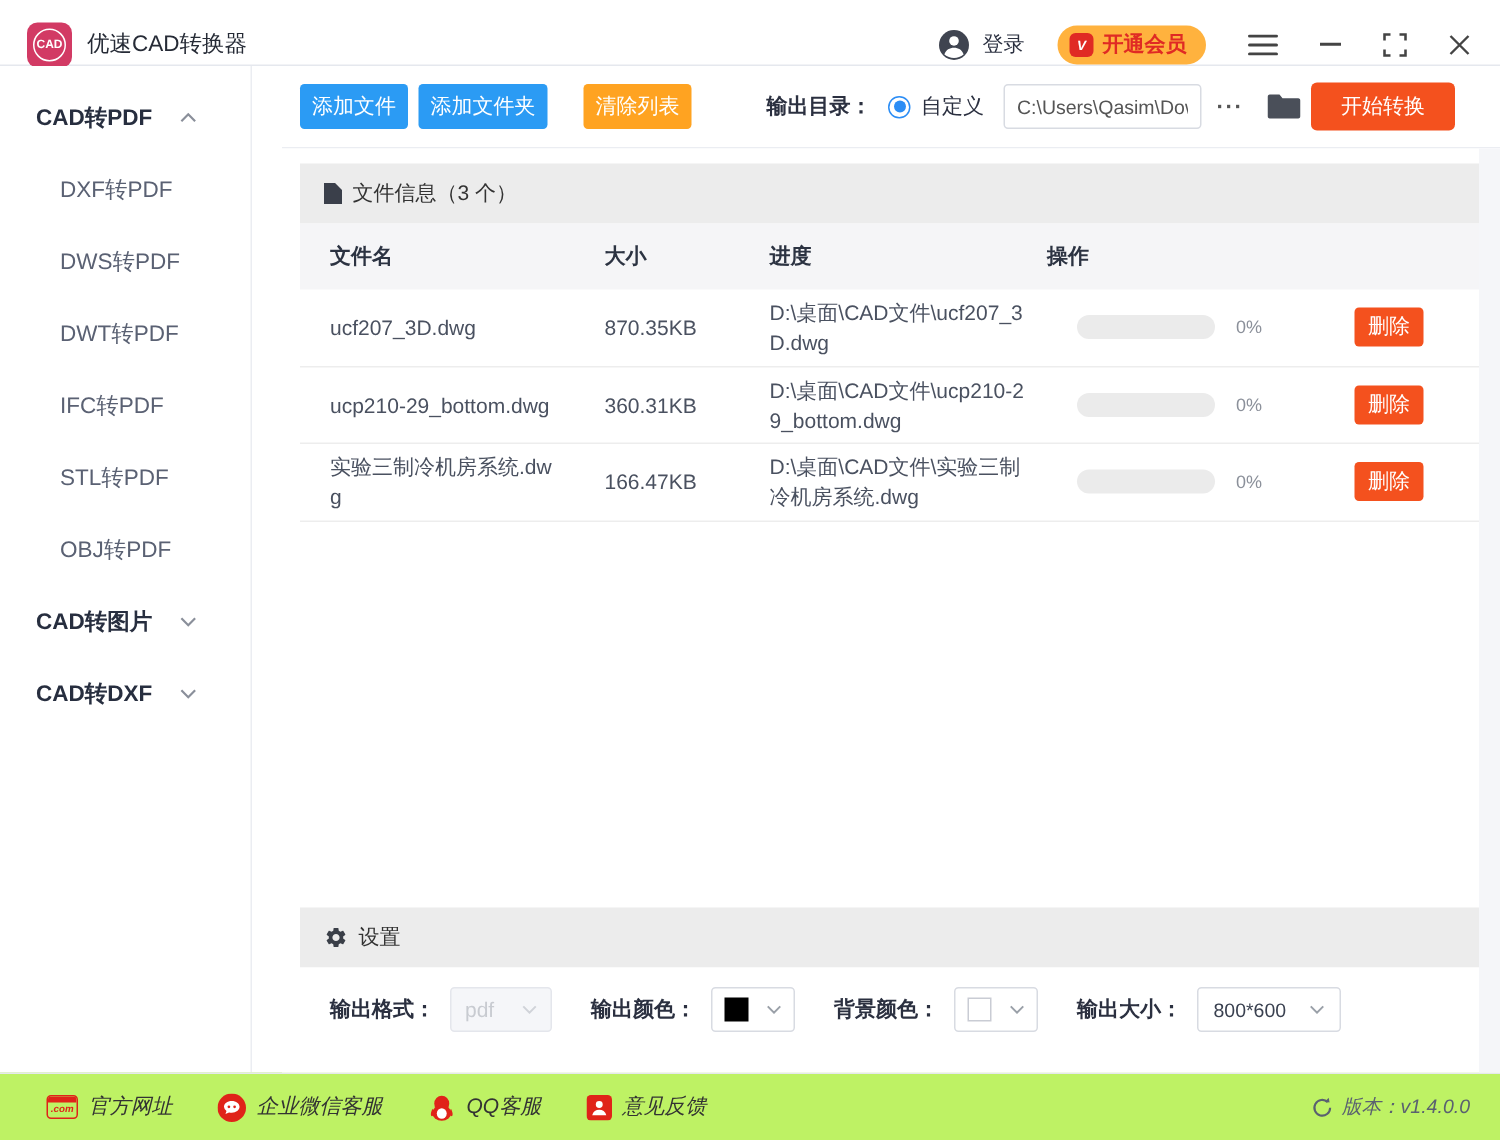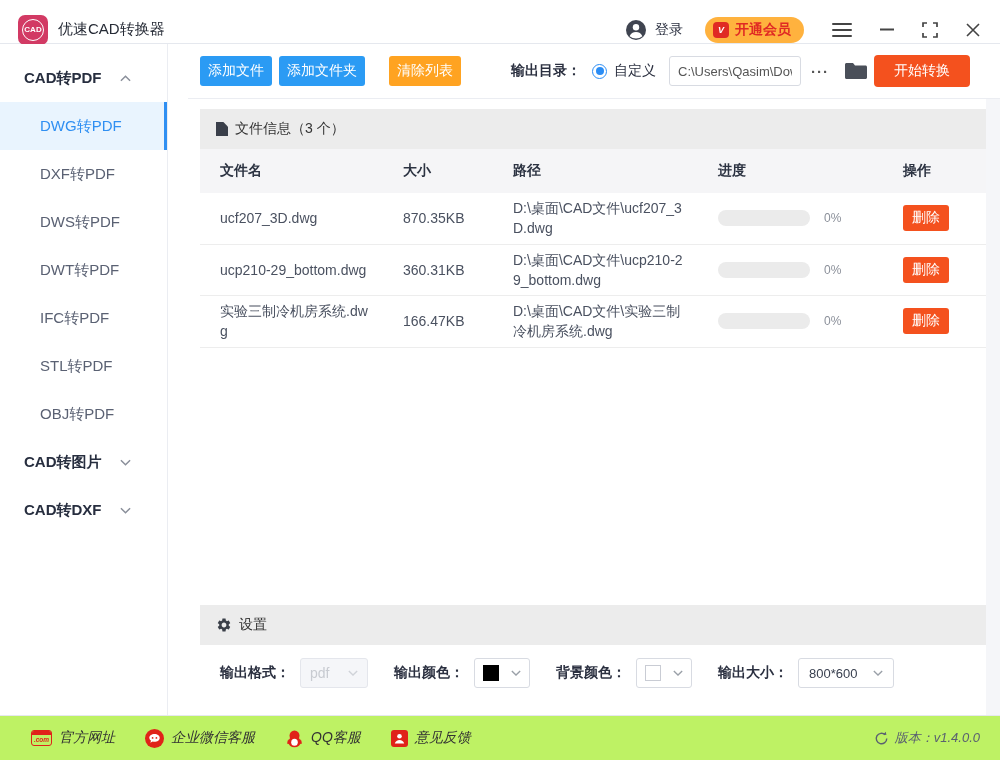--- a/index.html
+++ b/index.html
@@ -162,23 +162,20 @@
 
     <aside class="sidebar">
       <div class="side-group">
         <span>CAD转PDF</span>
         <span class="side-chevron">
           <svg width="11" height="7" viewBox="0 0 12 7" fill="none" stroke="currentColor" stroke-width="1.6">
               <path d="M1 6l5-5 5 5"></path>
             </svg>
         </span>
       </div>
-      <div class="side-item active">
-          <span>DWG转PDF</span>
-        </div>
       <div class="side-item">
           <span>DXF转PDF</span>
         </div>
       <div class="side-item">
           <span>DWS转PDF</span>
         </div>
       <div class="side-item">
           <span>DWT转PDF</span>
         </div>
       <div class="side-item">
@@ -232,21 +229,20 @@
             <svg width="12" height="14" viewBox="0 0 13 15">
                 <path d="M0 0h8l5 5v10H0z" fill="#3a3f4a"></path>
               </svg>
           </span>
           <span>文件信息（3 个）</span>
         </div>
 
         <div class="thead">
           <span class="col-name">文件名</span>
           <span class="col-size">大小</span>
-          <span class="col-path">路径</span>
           <span class="col-progress">进度</span>
           <span class="col-action">操作</span>
         </div>
 
         <div class="trow">
           <span class="col-name cell-name">ucf207_3D.dwg</span>
           <span class="col-size">870.35KB</span>
           <span class="col-path cell-path">D:\桌面\CAD文件\ucf207_3D.dwg</span>
           <span class="col-progress progress-wrap">
             <span class="pill"></span>

